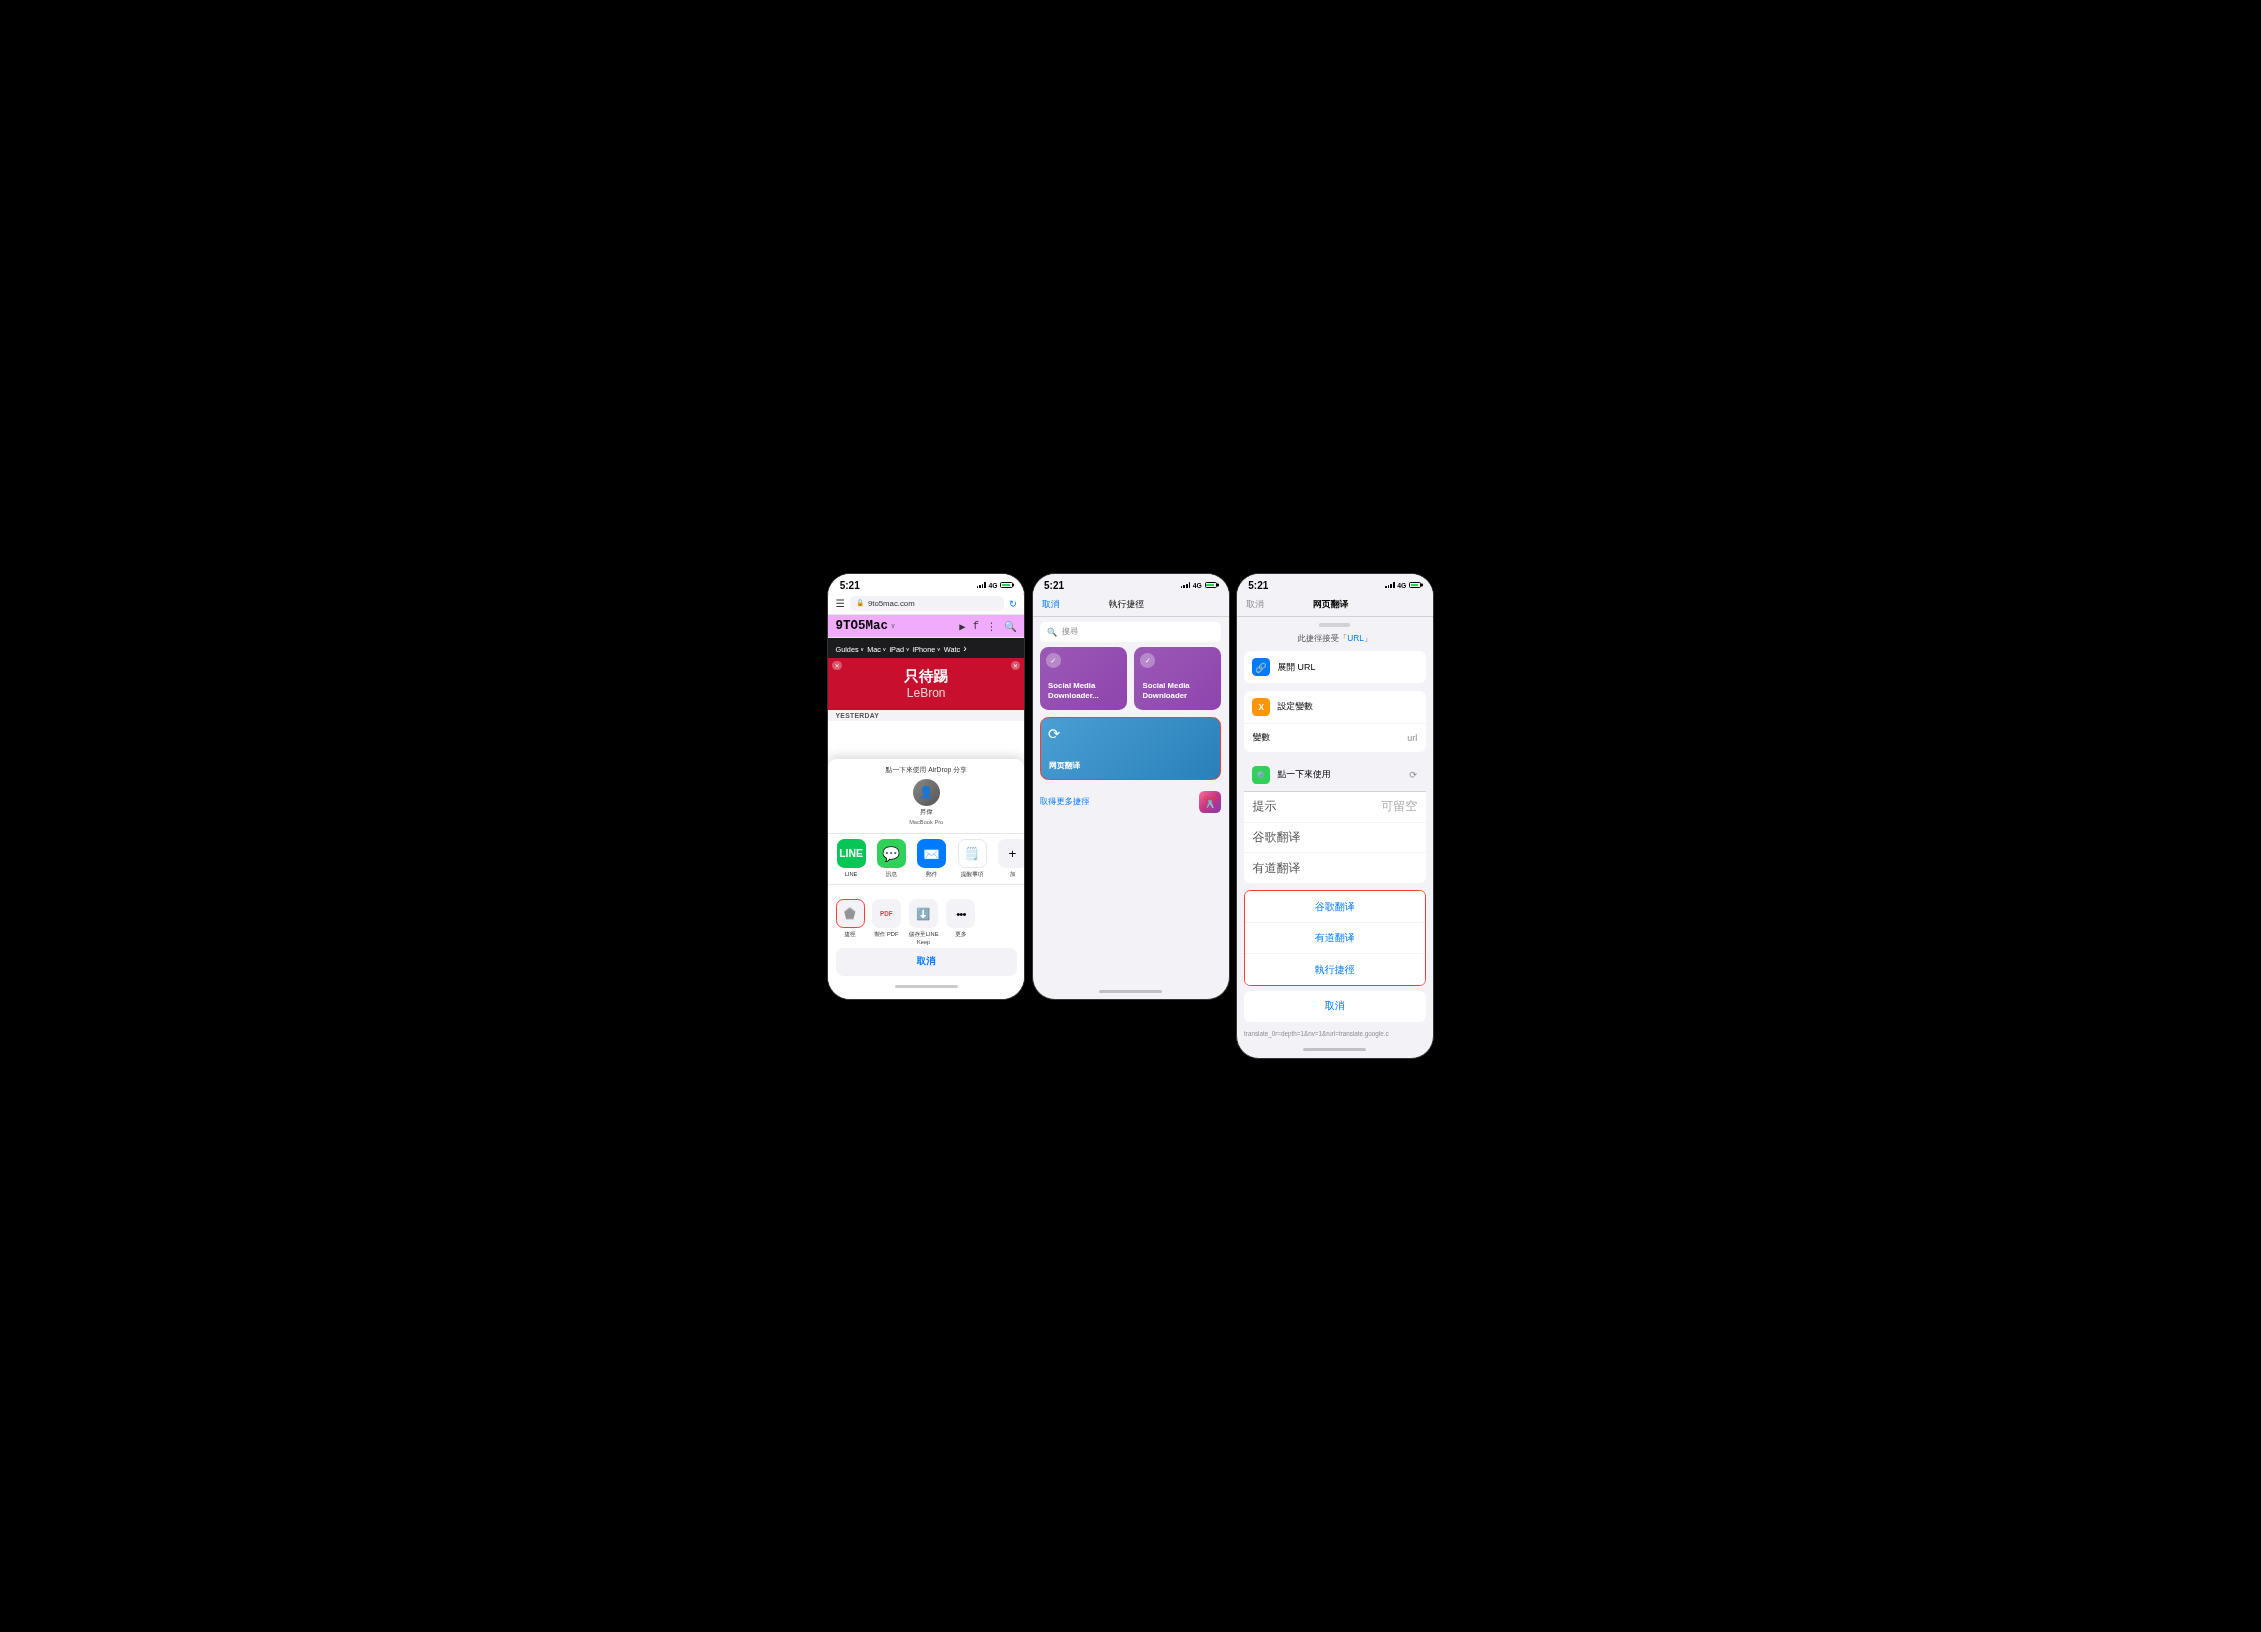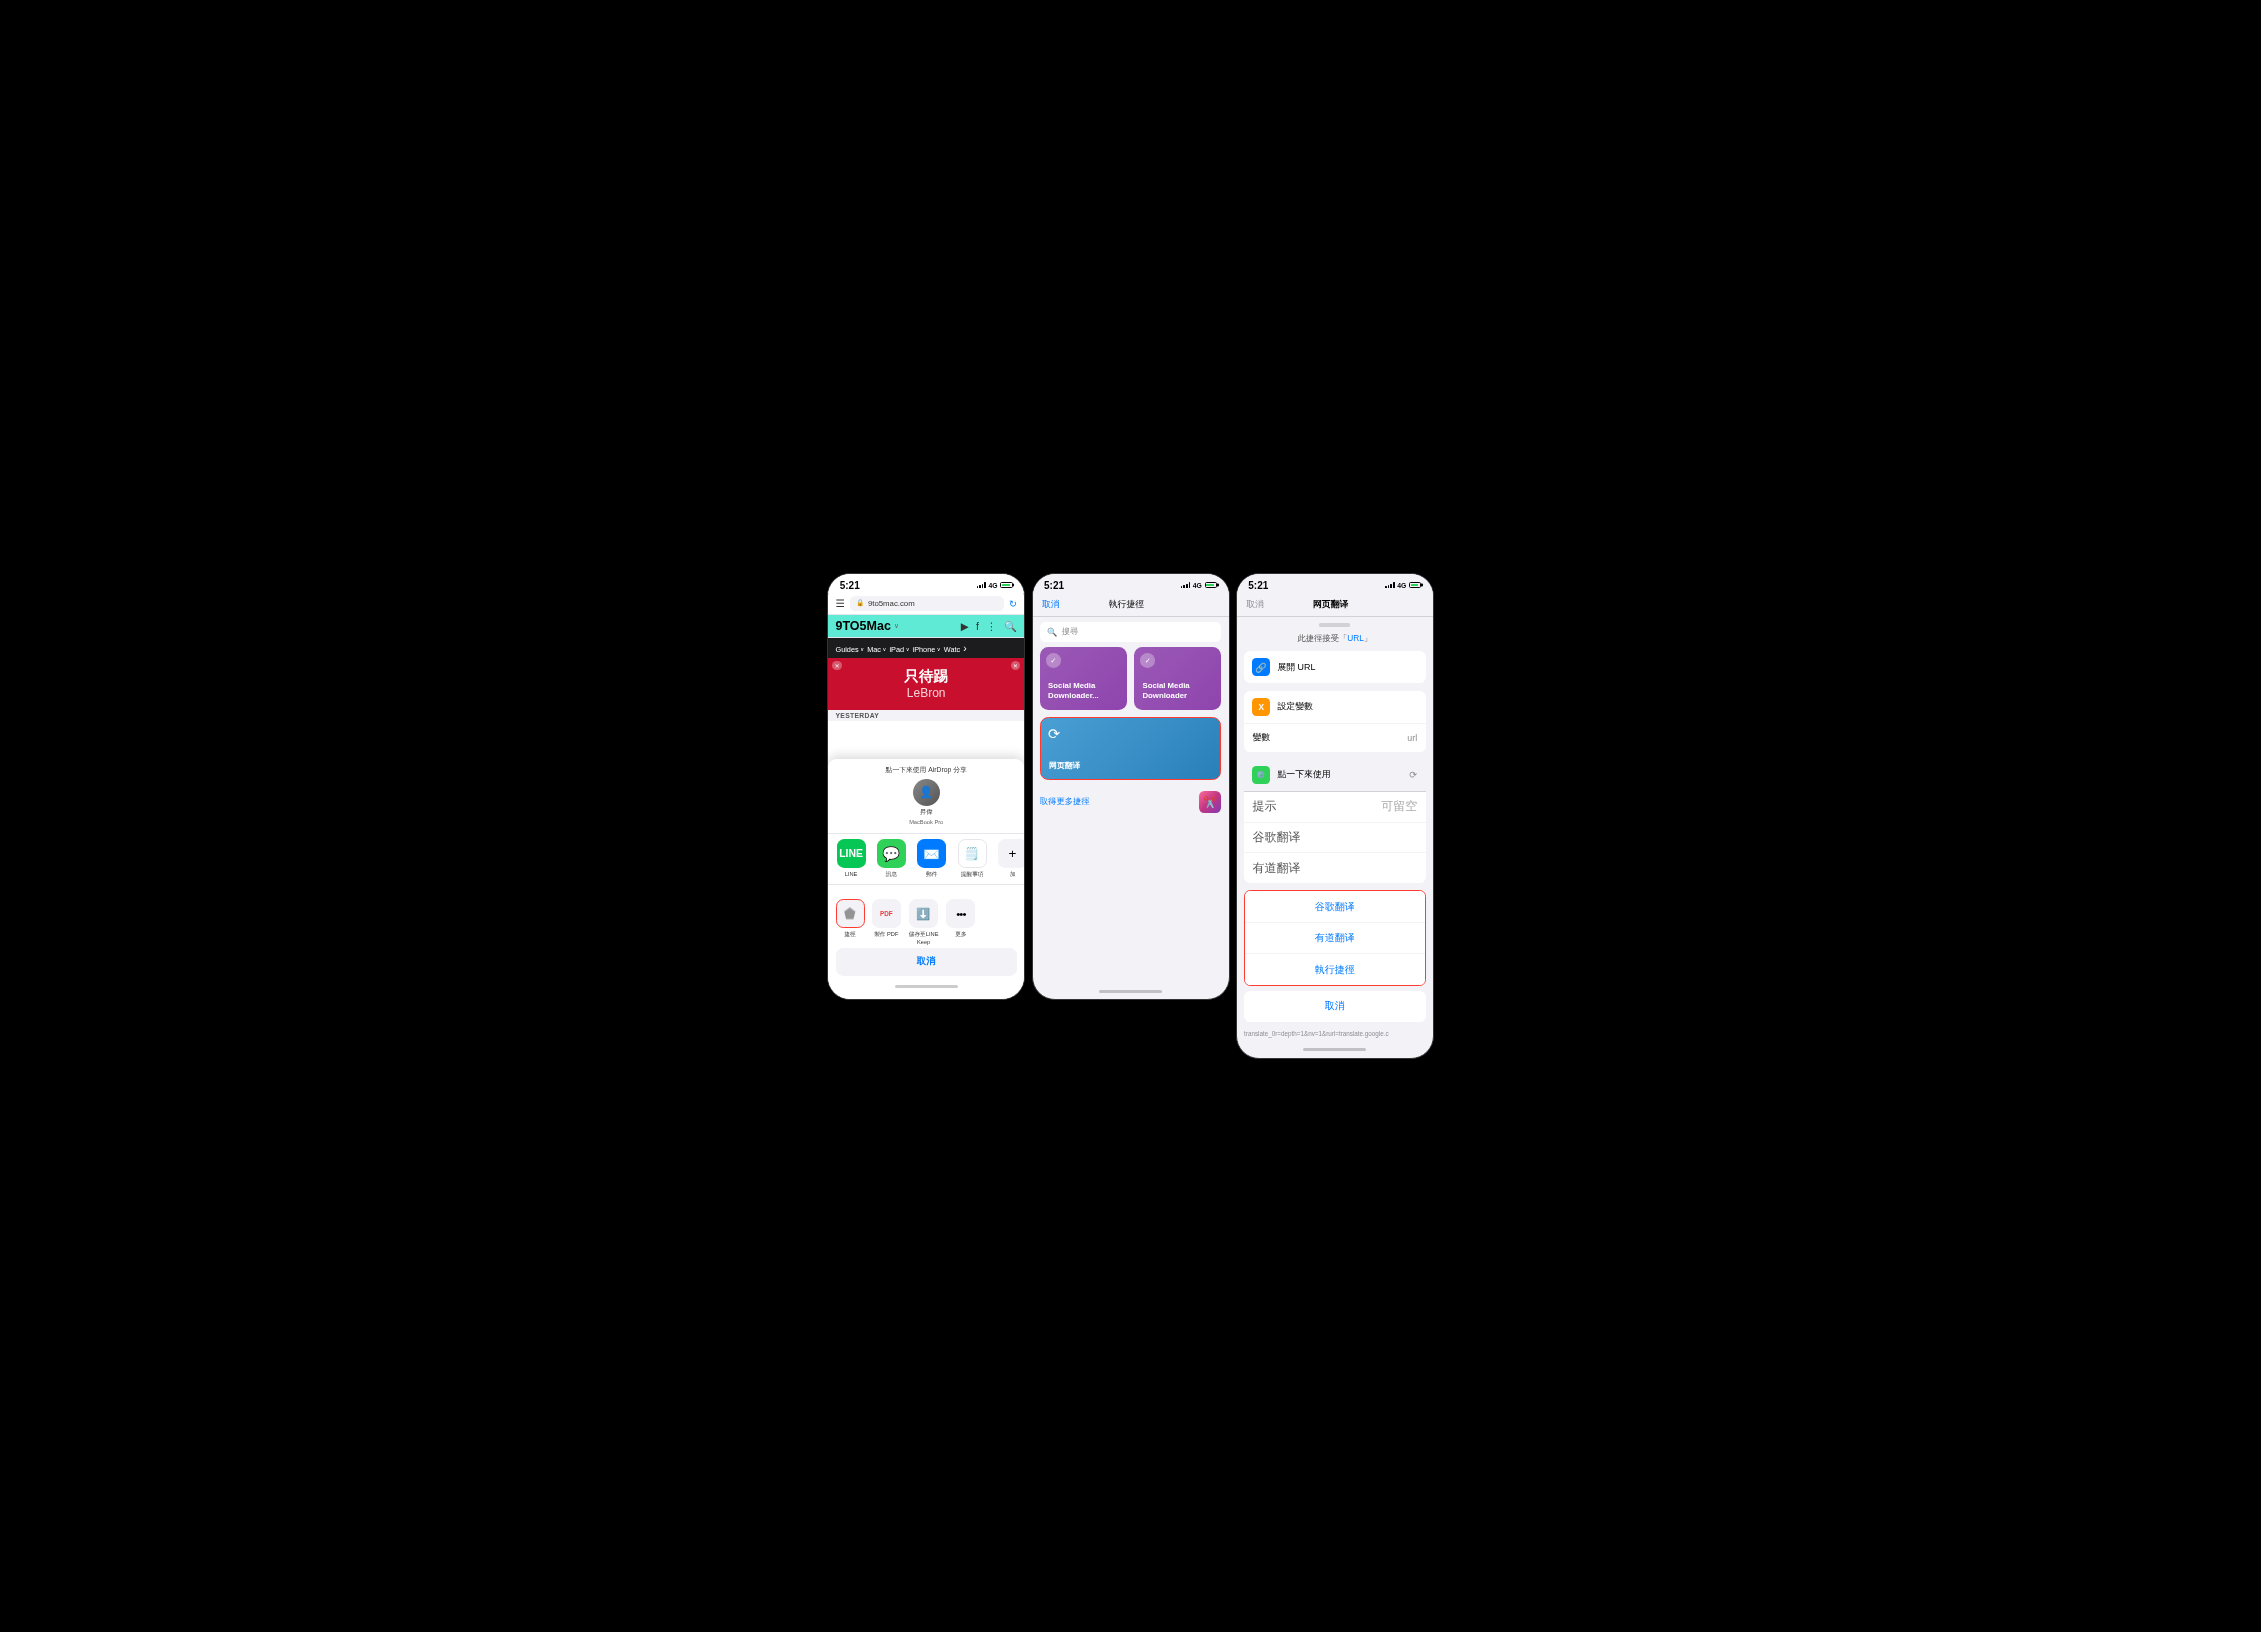--- a/index.html
+++ b/index.html
@@ -106,26 +106,27 @@
       display: flex;
       align-items: center;
       gap: 3.1px;
       font-size: 7.8px;
       color: #333;
     }
     .lock-icon { font-size: 6.8px; color: #666; }
     .phone1-refresh { font-size: 9.4px; color: #007aff; }
 
     .site-header {
-      background: #5eead4;
+      background: #f0abfc;
       padding: 4.2px 7.3px;
       display: flex;
       align-items: center;
       justify-content: space-between;
       border-bottom: 0.5px solid #e5e5ea;
+      font-family: Liberation Mono, monospace;
     }
     .site-logo {
       font-size: 12.5px;
       font-weight: 900;
       color: #000;
     }
     .site-header-icons { display: flex; gap: 7.3px; align-items: center; }
     .site-header-icon { font-size: 10.4px; color: #333; }
 
     .site-nav {

